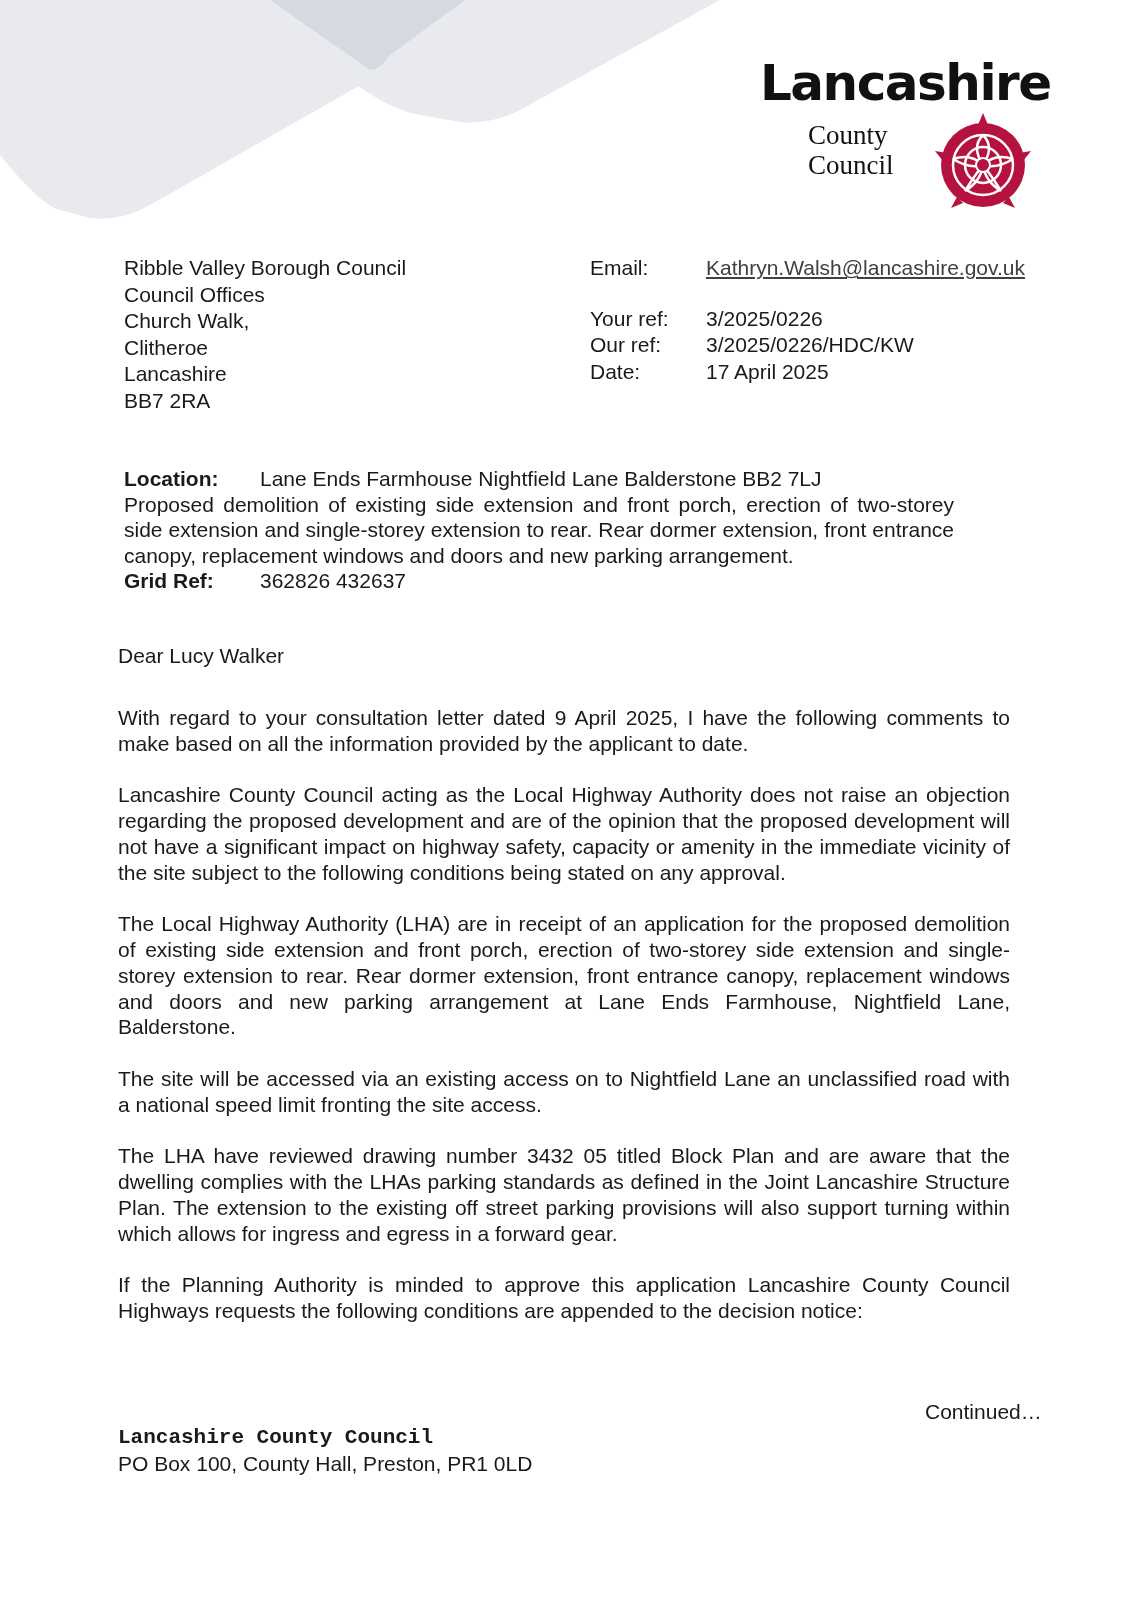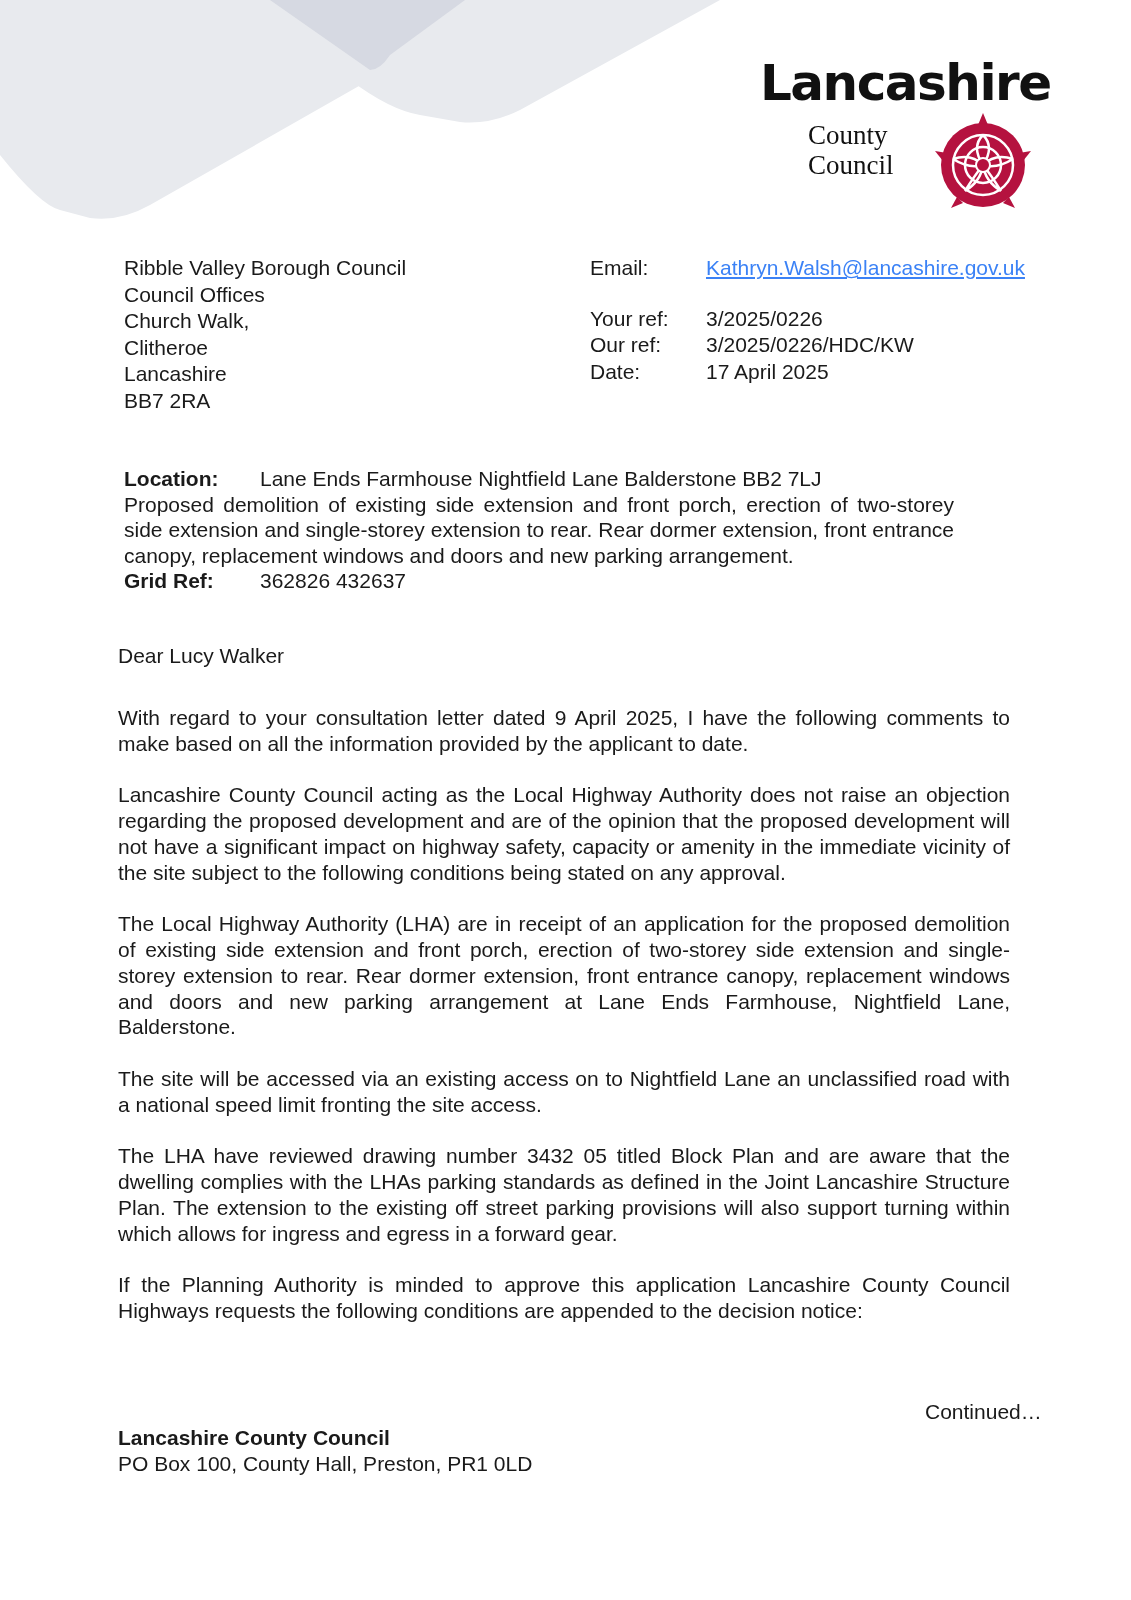--- a/index.html
+++ b/index.html
@@ -13,34 +13,34 @@
   .logo .sub { position: absolute; left: 48px; font-family: Liberation Serif, serif; font-size: 27px; color: #111; line-height: 1; }
   .logo .sub.l1 { top: 64px; }
   .logo .sub.l2 { top: 94px; }
   .logo .rose { position: absolute; left: 173px; top: 55px; width: 100px; height: 100px; }
 
   .recipient { position: absolute; left: 124px; top: 255px; font-size: 21px; line-height: 26.5px; }
   .contact { position: absolute; left: 590px; top: 255px; font-size: 21px; line-height: 26.5px; }
   .contact .row { display: flex; }
   .contact .lbl { width: 116px; }
   .contact .gap { height: 24px; }
-  .contact a { color: #3b82f6; text-decoration: underline; }
+  .contact a { color: #404040; text-decoration: underline; }
 
   .meta { position: absolute; left: 124px; top: 466px; width: 830px; font-size: 21px; line-height: 25.6px; }
   .meta .row { display: flex; }
   .meta .lbl { width: 136px; font-weight: bold; flex: none; }
   .meta .val { flex: 1; text-align: justify; }
 
   .body { position: absolute; left: 118px; top: 643px; width: 892px; font-size: 21px; line-height: 25.8px; }
   .body p { text-align: justify; margin-bottom: 25.8px; }
   .body p.salutation { margin-bottom: 36px; }
 
   .continued { position: absolute; left: 925px; top: 1400px; font-size: 21px; }
   .footer { position: absolute; left: 118px; top: 1425px; font-size: 21px; line-height: 26px; }
-  .footer .org { font-weight: bold; }
+  .footer .org { font-weight: bold; font-family: Liberation Mono, monospace; }
 </style>
 </head>
 <body>
 
 <svg class="bg-shapes" viewBox="0 0 760 230">
   <path d="M0,0 L510,0 L150,205 Q120,222 90,218 L60,210 Q40,205 0,155 Z" fill="#e8eaee"></path>
   <path d="M190,0 L720,0 L520,110 Q490,125 460,122 L420,115 Q390,110 350,80 Z" fill="#e8eaee"></path>
   <path d="M270,0 L465,0 L390,55 Q380,70 370,70 Z" fill="#d6d9e2"></path>
 </svg>
 

